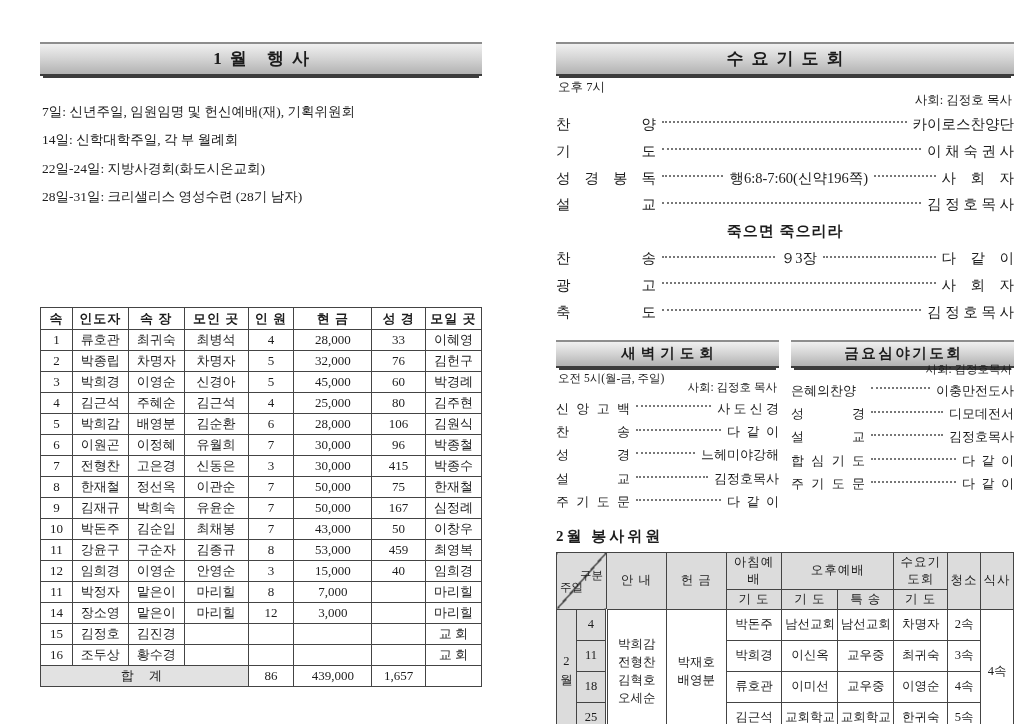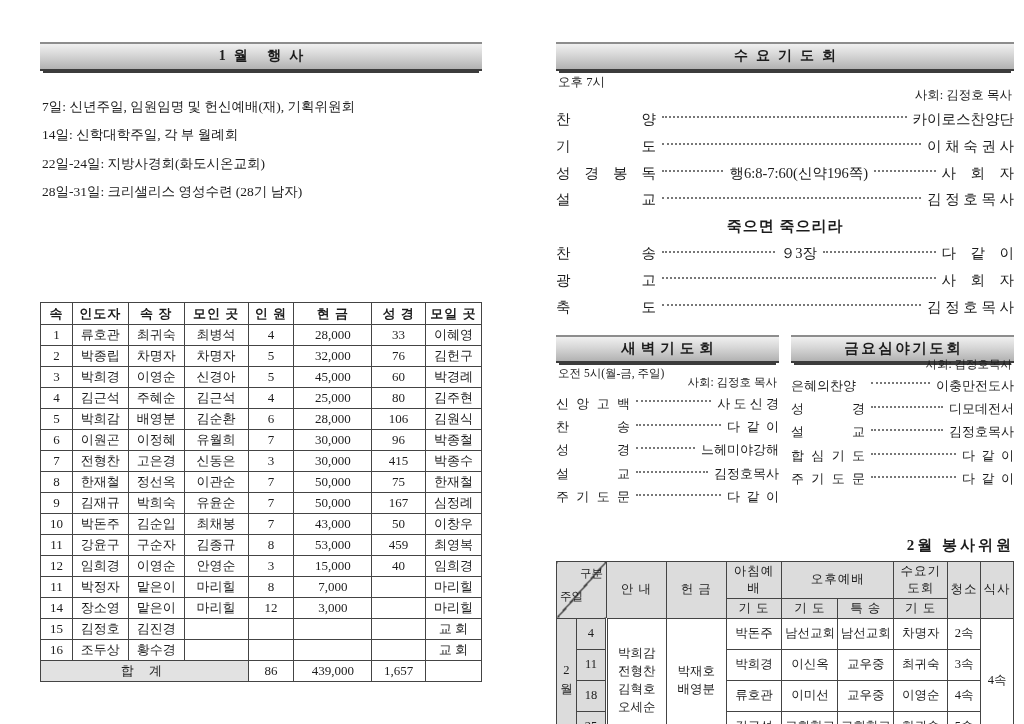--- a/index.html
+++ b/index.html
@@ -11,21 +11,21 @@
   .page { position:relative; width:1024px; height:724px; overflow:hidden; }
   .col-left  { position:absolute; left:40px;  top:42px; width:442px; }
   .col-right { position:absolute; left:556px; top:42px; width:458px; }
 
   
   .bar {
     background:linear-gradient(180deg,#f0f0f0 0%,#d6d6d6 45%,#b2b2b2 100%);
     border-top:2px solid #8d8d8d;
     border-bottom:2px solid #3c3c3c;
     box-shadow:0 5px 0 -3px #3c3c3c;
-    text-align:center; font-weight:bold; font-size:14px;
+    text-align:center; font-weight:bold; font-size:17px;
     letter-spacing:8px; padding:3px 0 4px; text-indent:8px;
   }
   .bar.small { font-size:14.5px; letter-spacing:5px; padding:2px 0 3px; text-indent:5px; }
   .bar.tight { letter-spacing:2.5px; text-indent:2.5px; }
 
   
   .events { margin:22px 0 0 2px; font-size:13.5px; line-height:2.1; }
 
   
   table { border-collapse:collapse; }
@@ -47,31 +47,31 @@
   .sermon { text-align:center; font-weight:bold; font-size:15px; line-height:1.8; letter-spacing:1px; }
 
   .mini-row { display:flex; gap:12px; margin-top:14px; }
   .mini { flex:1; }
   .mini .prow { font-size:13px; line-height:1.8; }
   .mini .plabel { width:74px; }
   .mini .meta-time,.mini .meta-mod { font-size:11.5px; }
   .mini .meta-mod { margin-top:-6px; }
 
   
-  .duty-title { text-align:right; font-weight:bold; font-size:15px; letter-spacing:3px; margin:27px 0 6px; }
+  .duty-title { text-align:left; font-weight:bold; font-size:15px; letter-spacing:3px; margin:13px 0 6px; }
   .duty { width:100%; font-size:12.5px; border:1.5px solid #333; }
   .duty th,.duty td { border:1px solid #444; text-align:center; padding:1px; font-weight:normal; }
   .duty th { background:#dcdcdc; letter-spacing:1px; height:18px; }
   .duty td.hd { background:#dcdcdc; }
   .duty .drow td { height:31px; }
   .diag {
     position:relative; width:50px; background:#dcdcdc;
     background-image:linear-gradient(to bottom right,transparent calc(50% - 0.8px),#444 calc(50% - 0.8px),#444 calc(50% + 0.8px),transparent calc(50% + 0.8px));
   }
-  .diag .tr { position:absolute; top:4px; right:3px; font-size:11.5px; }
+  .diag .tr { position:absolute; top:15px; right:3px; font-size:11.5px; }
   .diag .bl { position:absolute; bottom:14px; left:3px; font-size:11.5px; }
   .vert { width:20px; word-break:break-all; line-height:1.5; padding:0 2px; }
   .pre { white-space:pre-line; line-height:1.45; }
   .dbl { border-right:3px double #444 !important; }
 </style>
 </head>
 <body>
 
 <div class="page">
 

